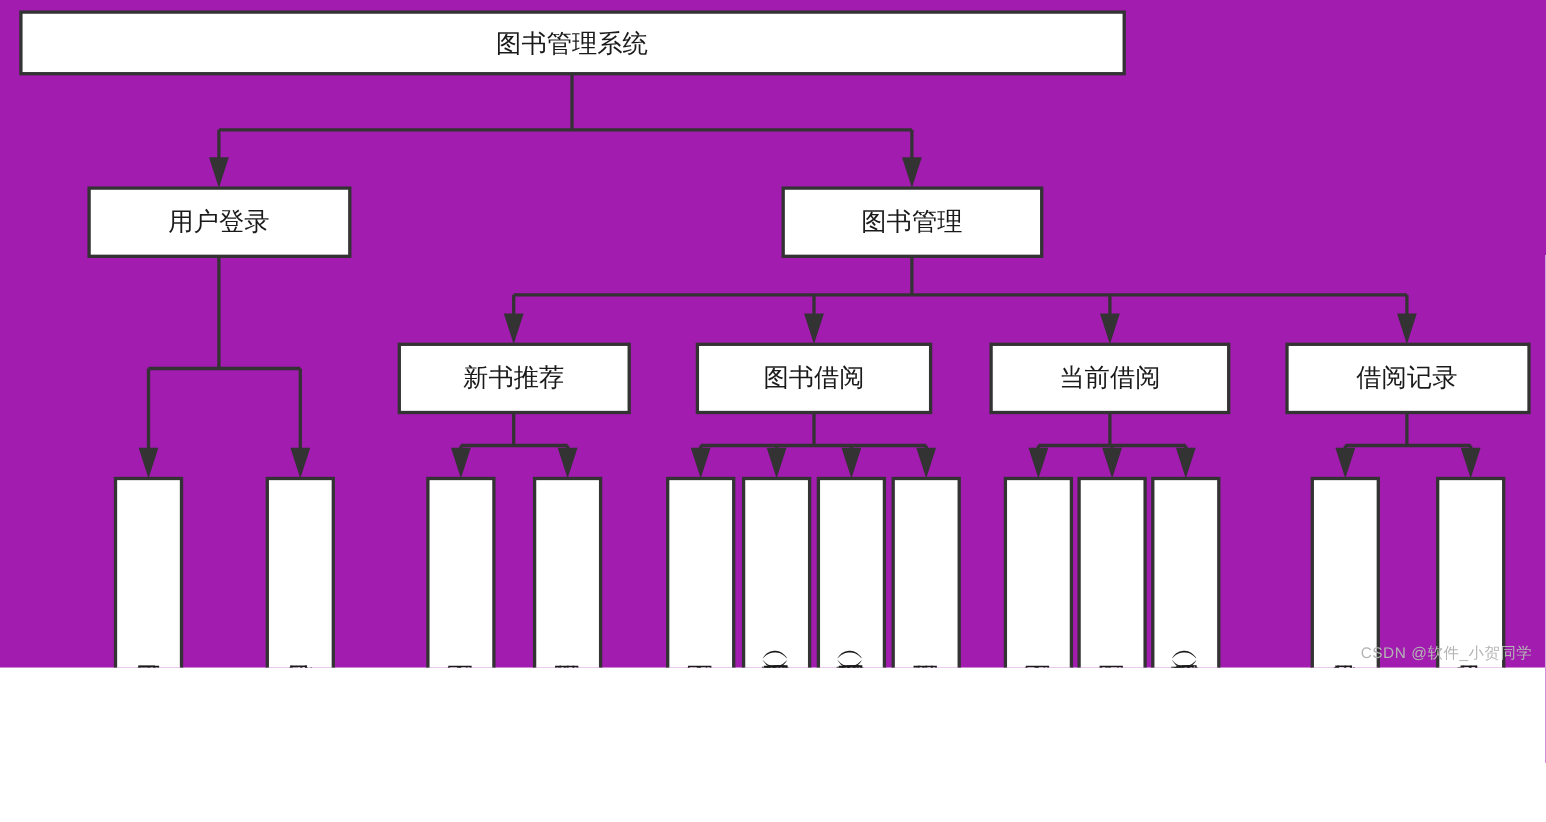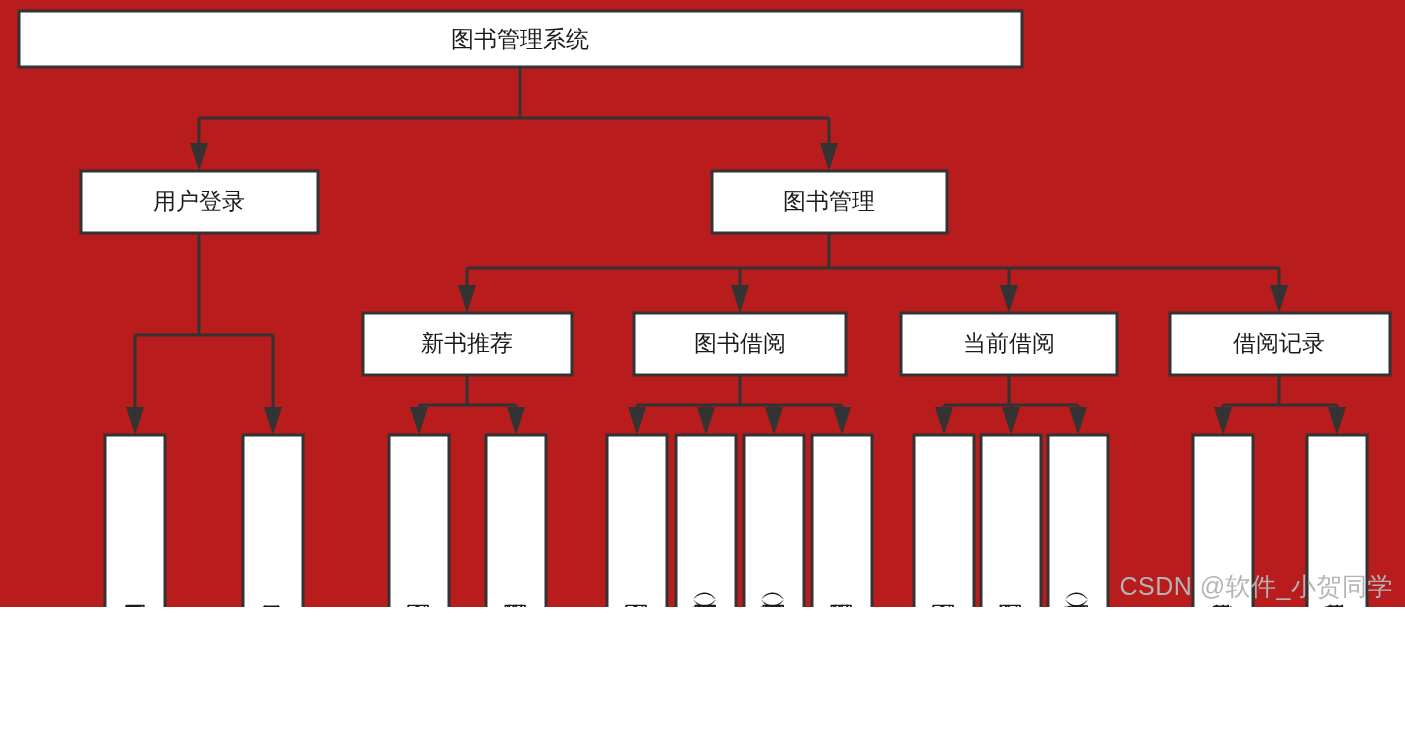--- a/index.html
+++ b/index.html
@@ -8,21 +8,21 @@
     padding: 0;
     background: #ffffff;
   }
   body {
     font-family: "Liberation Sans", "DejaVu Sans", sans-serif;
   }
   #diagram-root {
     position: relative;
     width: 1405px;
     height: 607px;
-    background: #b91c1c;
+    background: #a21caf;
     overflow: hidden;
   }
   svg.diagram-canvas {
     position: absolute;
     left: 0;
     top: 0;
     width: 1405px;
     height: 747px;
     display: block;
   }
@@ -52,21 +52,21 @@
     fill: #1a1a1a;
     font-family: "Liberation Sans", "DejaVu Sans", sans-serif;
     font-size: 26px;
     text-anchor: middle;
   }
   .watermark-text {
     position: absolute;
     right: 12px;
     bottom: 4px;
     font-family: "Liberation Sans", "DejaVu Sans", sans-serif;
-    font-size: 25px;
+    font-size: 14px;
     color: #b4b4b4;
     white-space: nowrap;
     letter-spacing: 0.5px;
     user-select: none;
   }
 </style>
 </head>
 <body>
 
 <div id="diagram-root">

